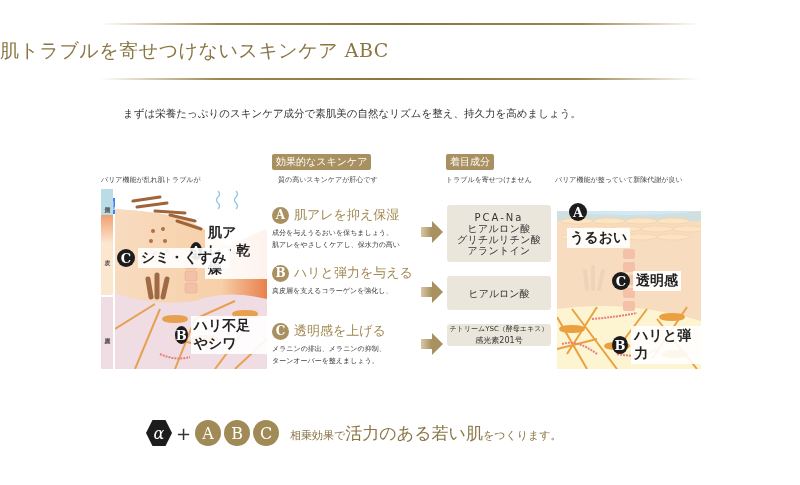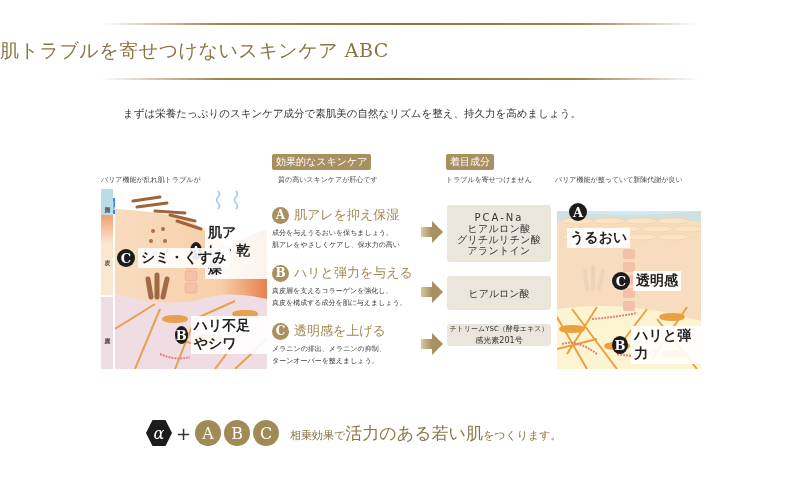--- a/index.html
+++ b/index.html
@@ -164,21 +164,20 @@
     <div>肌アレをやさしくケアし、保水力の高い</div>
   </div>
 </div>
 <div class="care-item" style="top:264px;">
   <div class="care-head">
     <span class="care-badge">B</span>
     <span class="care-title">ハリと弾力を与える</span>
   </div>
   <div class="care-desc">
     <div>真皮層を支えるコラーゲンを強化し、</div>
-    <div>真皮を構成する成分を肌に与えましょう。</div>
   </div>
 </div>
 <div class="care-item" style="top:322px;">
   <div class="care-head">
     <span class="care-badge">C</span>
     <span class="care-title">透明感を上げる</span>
   </div>
   <div class="care-desc">
     <div>メラニンの排出、メラニンの抑制、</div>
     <div>ターンオーバーを整えましょう。</div>

